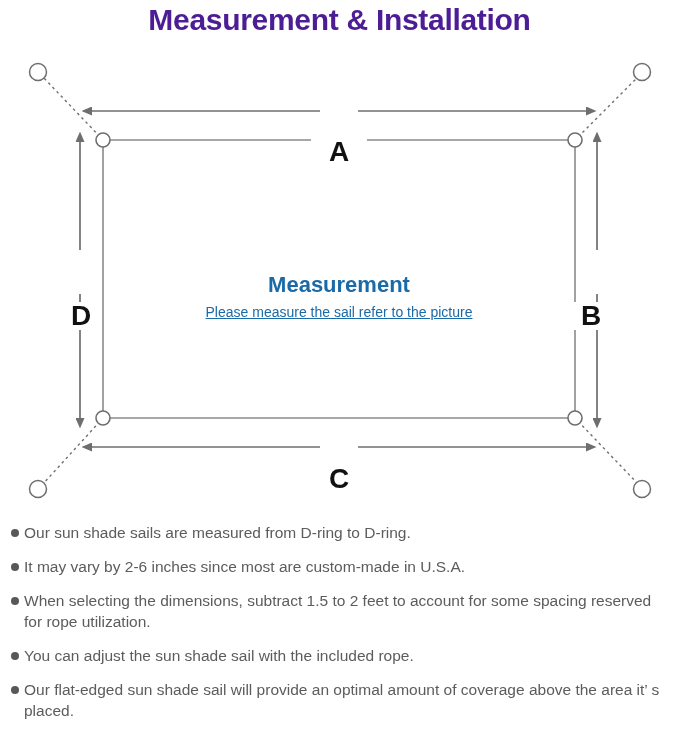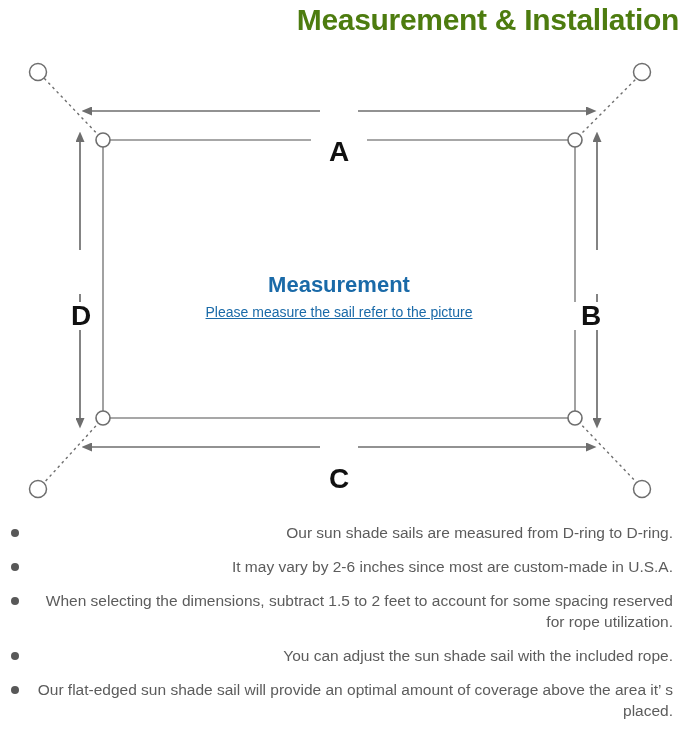--- a/index.html
+++ b/index.html
@@ -14,24 +14,24 @@
     position: relative;
     overflow: hidden;
   }
 
   
   #page-title {
     position: absolute;
     left: 0;
     top: 0;
     width: 679px;
-    text-align: right;
+    text-align: center;
     font-size: 30px;
     font-weight: bold;
-    color: #4d7c0f;
+    color: #4c1d95;
     letter-spacing: -0.3px;
     line-height: 40px;
     white-space: nowrap;
   }
 
   
   #diagram {
     position: absolute;
     left: 0;
     top: 44px;
@@ -84,27 +84,26 @@
 
   
   #notes {
     position: absolute;
     left: 0;
     top: 522px;
     width: 679px;
   }
   .note-item {
     position: relative;
-    padding-left: 32px;
+    padding-left: 24px;
     padding-right: 6px;
     margin-bottom: 13px;
     font-size: 15.5px;
     line-height: 21px;
     color: #5c5c5c;
-    text-align: right;
   }
   .note-bullet {
     position: absolute;
     left: 11px;
     top: 7px;
     width: 8px;
     height: 8px;
     border-radius: 50%;
     background: #585858;
   }

